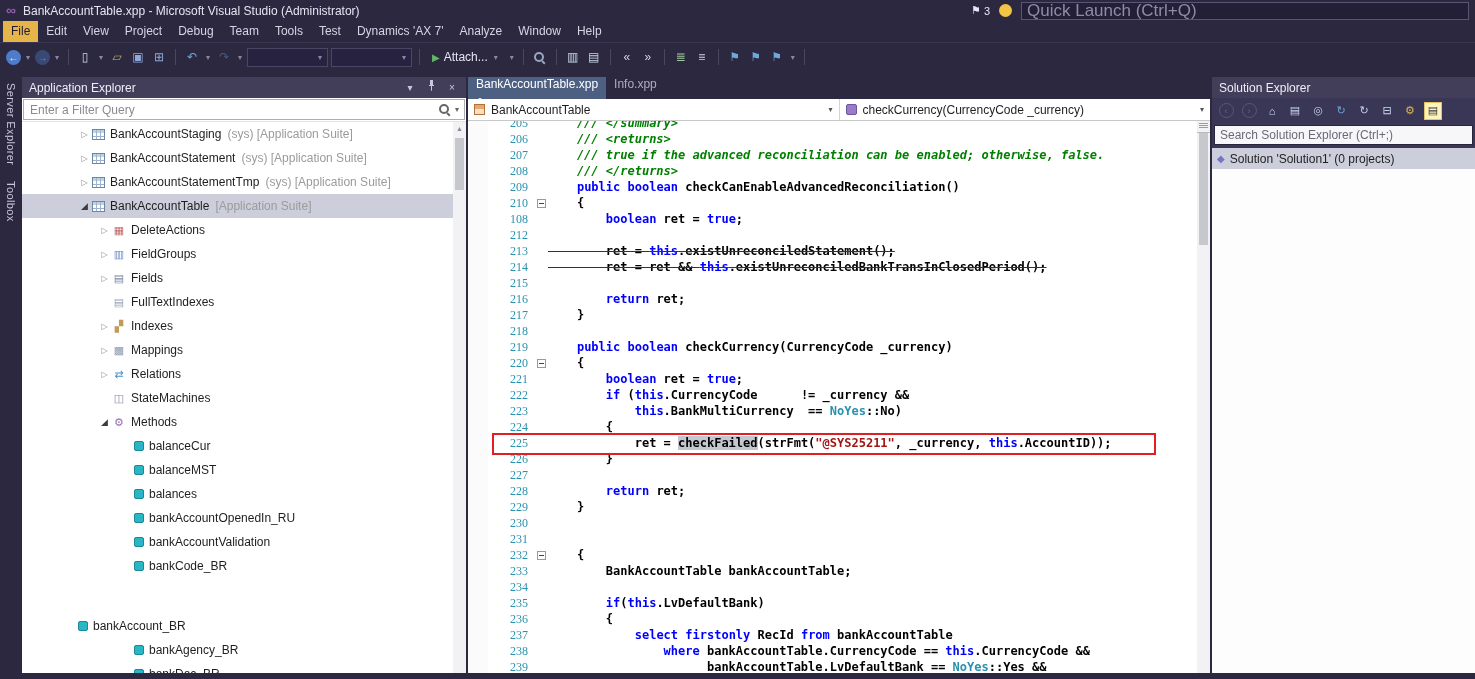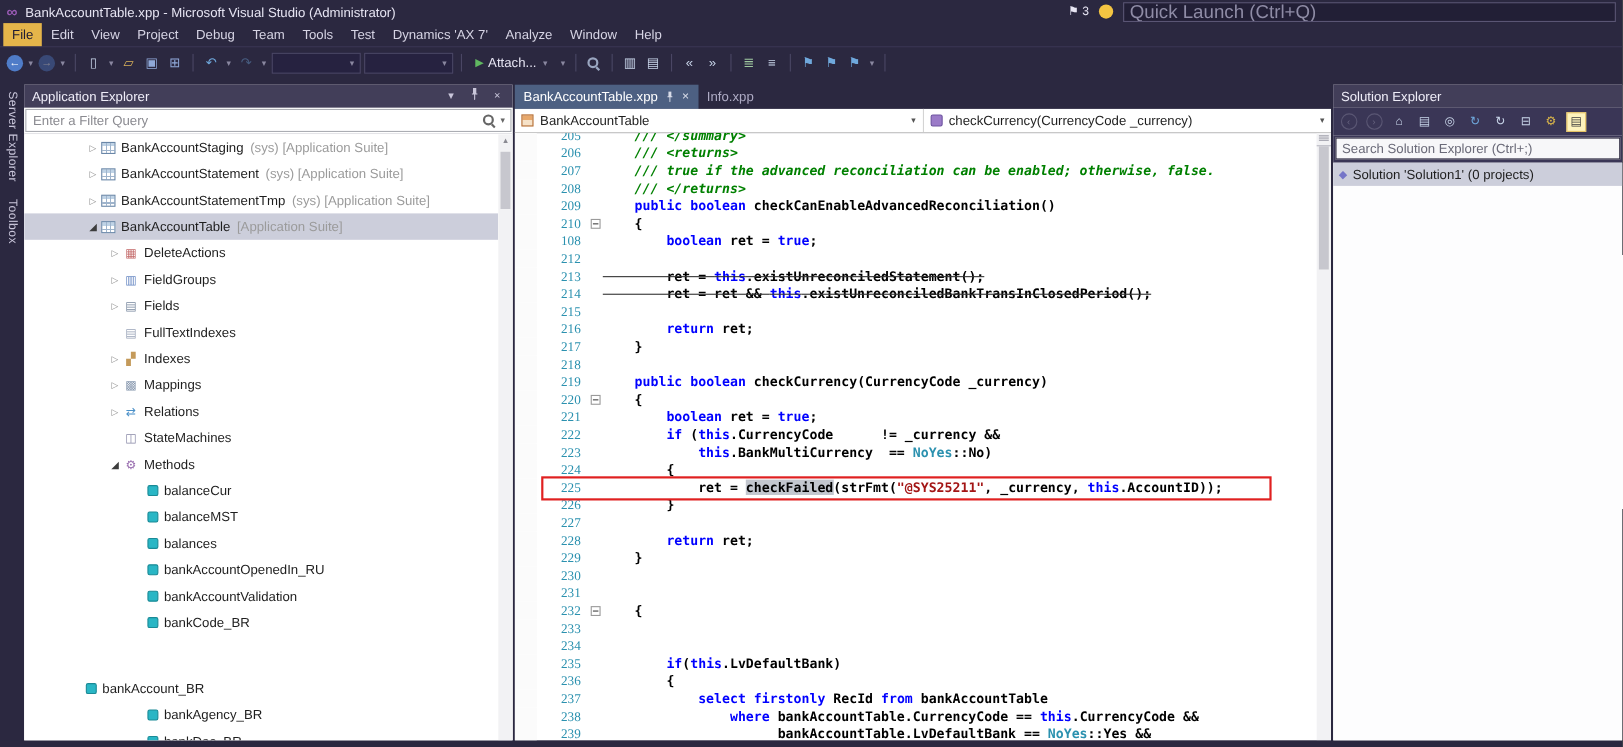--- a/index.html
+++ b/index.html
@@ -65,21 +65,21 @@
   .vsb{position:absolute;top:0;right:0;bottom:0;width:13px;background:#F2F2F4;}
   .vsb .arr{height:14px;text-align:center;font-size:7px;color:#8A8A92;line-height:14px;}
   .vsb .thumb{position:absolute;left:2px;right:2px;background:#C7C7CE;}
   .thumb.t1{top:16px;height:52px;}
   .thumb.t2{top:12px;height:112px;}
   .grip{height:9px;background:#F2F2F4;border-bottom:1px solid #B8B8C2;}
   .grip::after{content:"";display:block;margin:2px 2px 0;height:1px;background:#9A9AA6;box-shadow:0 2px 0 #9A9AA6,0 4px 0 #9A9AA6;}
   
   .edit{flex:1;margin-right:2px;display:flex;flex-direction:column;min-width:0;}
   .tabstrip{height:22px;flex:none;display:flex;align-items:stretch;}
-  .tab{display:flex;align-items:center;padding:0 8px;font-size:12px;gap:7px;cursor:default;}
+  .tab{display:flex;padding:0 8px;font-size:12px;gap:7px;cursor:default;flex-direction:column;}
   .tab.active{background:var(--activetab,#4D6082);color:#fff;}
   .tab.inactive{color:#AEABC4;}
   .tab .pin{display:inline-flex;color:#D8DCE8;}
   .tab .x{font-size:11px;color:#D8DCE8;}
   .navbar{height:21px;flex:none;background:#fff;display:flex;border-bottom:1px solid #C8C8C8;font-size:12px;color:#1E1E1E;}
   .nav-combo{flex:1;display:flex;align-items:center;padding:0 6px;gap:6px;border-right:1px solid #D4D4D4;min-width:0;}
   .nav-combo:last-child{border-right:none;}
   .nav-caret{margin-left:auto;font-size:8px;color:#555;}
   .nic{width:11px;height:11px;flex:none;box-sizing:border-box;}
   .nic-table{background:linear-gradient(to bottom,#E8A86B 0 4px,#F6E2C8 4px),#F6E2C8;border:1px solid #B5703A;}
@@ -550,20 +550,21 @@
               <span class="lnum">232</span>
               <span class="foldcol">
                 <span class="foldbox"></span>
               </span>
               <span class="codetxt"><span class="t-pl">    {</span></span>
             </div>
             <div class="code-line">
               <span class="marg"></span>
               <span class="lnum">233</span>
               <span class="foldcol"></span>
+              <span class="codetxt"><span class="t-pl">        BankAccountTable bankAccountTable;</span></span>
             </div>
             <div class="code-line">
               <span class="marg"></span>
               <span class="lnum">234</span>
               <span class="foldcol"></span>
               <span class="codetxt"></span>
             </div>
             <div class="code-line">
               <span class="marg"></span>
               <span class="lnum">235</span>

